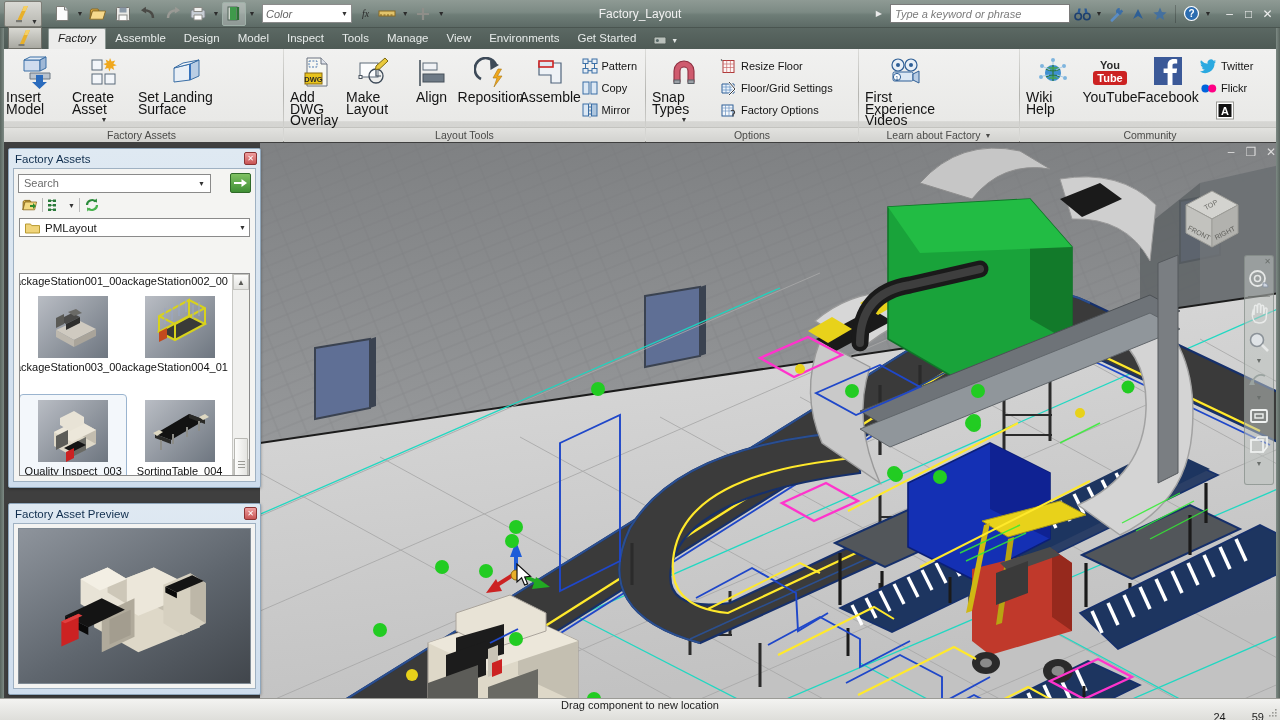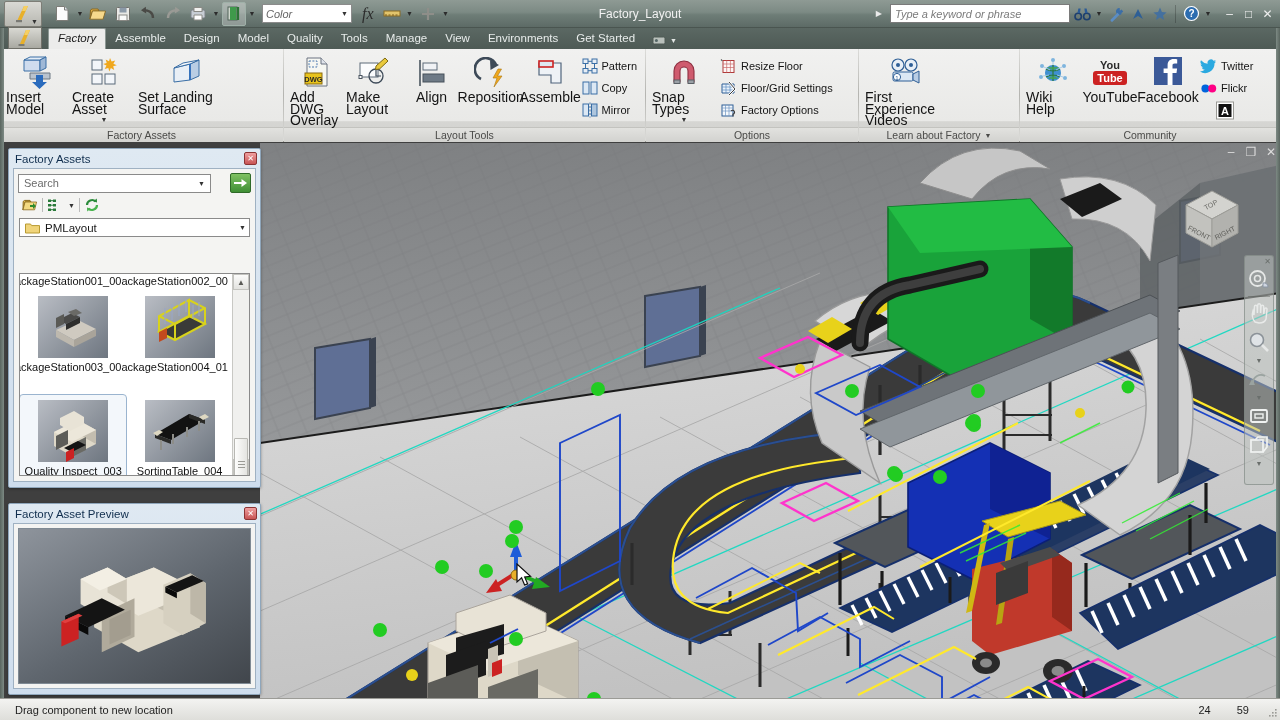--- a/index.html
+++ b/index.html
@@ -221,22 +221,22 @@
     width: 100%; height: 100%;
     background: linear-gradient(150deg,#8e949c 0%,#5f666e 55%,#41464c 100%);
     border: 1px solid #7f8a94; overflow: hidden; position: relative;
   }
 
   
   #statusbar {
     position: absolute; left: 0; bottom: 0; width: 1280px; height: 22px;
     background: linear-gradient(to bottom,#f3f3f1,#dededa);
     border-top: 1px solid #9b9b96;
-    display: flex; align-items: center; padding: 0 15px;
-    font-size: 11px; color: #1d1d1d;
+    display: flex; align-items: center; padding: 0 0;
+    font-size: 11px; color: #1d1d1d; flex-direction: column;
   }
   #statusbar .sright { margin-left: auto; display: flex; gap: 26px; padding-right: 16px; }
   .grip { position:absolute; right:2px; bottom:2px; width:10px; height:10px; }
 
   
   .edgeL { position:absolute; left:0; top:28px; bottom:0; width:4px;
            background:linear-gradient(to right,#59655f,#7d8a84); }
   .edgeR { position:absolute; right:0; top:28px; bottom:0; width:4px;
            background:linear-gradient(to left,#59655f,#7d8a84); }
   .mouse { position: absolute; z-index: 60; pointer-events: none; }
@@ -309,21 +309,21 @@
         <rect x="11.5" y="2" width="2.6" height="13" fill="#2d7336"></rect>
       </svg>
     </div>
     <span class="qcaret">▼</span>
 
     <div class="colorsel">
       <span class="cv">Color</span>
       <span class="sc" style="font-size:7px;color:#333">▼</span>
     </div>
 
-    <span style="font-size:16px;font-style:italic;color:#2c2c2c;margin:0 5px;font-family:'Liberation Serif',serif">fx</span>
+    <span style="font-size:10px;font-style:italic;color:#2c2c2c;margin:0 5px;font-family:'Liberation Serif',serif">fx</span>
 
     <div class="qbtn">
       <svg width="20" height="13" viewBox="0 0 20 13">
         <rect x="2" y="4" width="16" height="5" fill="#e2c46c" stroke="#8a6a22"></rect>
         <path d="M3 8 h14" stroke="#7a5d1d" stroke-width="1" stroke-dasharray="2 1.5"></path>
       </svg>
     </div>
     <span class="qcaret">▼</span>
 
     <div class="qbtn">
@@ -387,21 +387,21 @@
       <path d="M11 1 L15 1 L8.5 16 L4.5 16 Z" fill="#e8b02a"></path>
       <path d="M11 1 L15 1 L12.6 6 L9.2 6 Z" fill="#f5cf63"></path>
       <rect x="3.5" y="15" width="6" height="2" fill="#7a7a74"></rect>
     </svg>
   </div>
 
   <div class="rtab sel">Factory</div>
   <div class="rtab">Assemble</div>
   <div class="rtab">Design</div>
   <div class="rtab">Model</div>
-  <div class="rtab">Quality</div>
+  <div class="rtab">Inspect</div>
   <div class="rtab">Tools</div>
   <div class="rtab">Manage</div>
   <div class="rtab">View</div>
   <div class="rtab">Environments</div>
   <div class="rtab">Get Started</div>
 
   <div class="ribbontoggle">
     <svg width="15" height="12" viewBox="0 0 15 12">
       <rect x="1" y="3" width="12" height="7" rx="1.5" fill="#b9c0bb" stroke="#4f5a55"></rect>
       <circle cx="4.4" cy="6.5" r="1.5" fill="#566">

